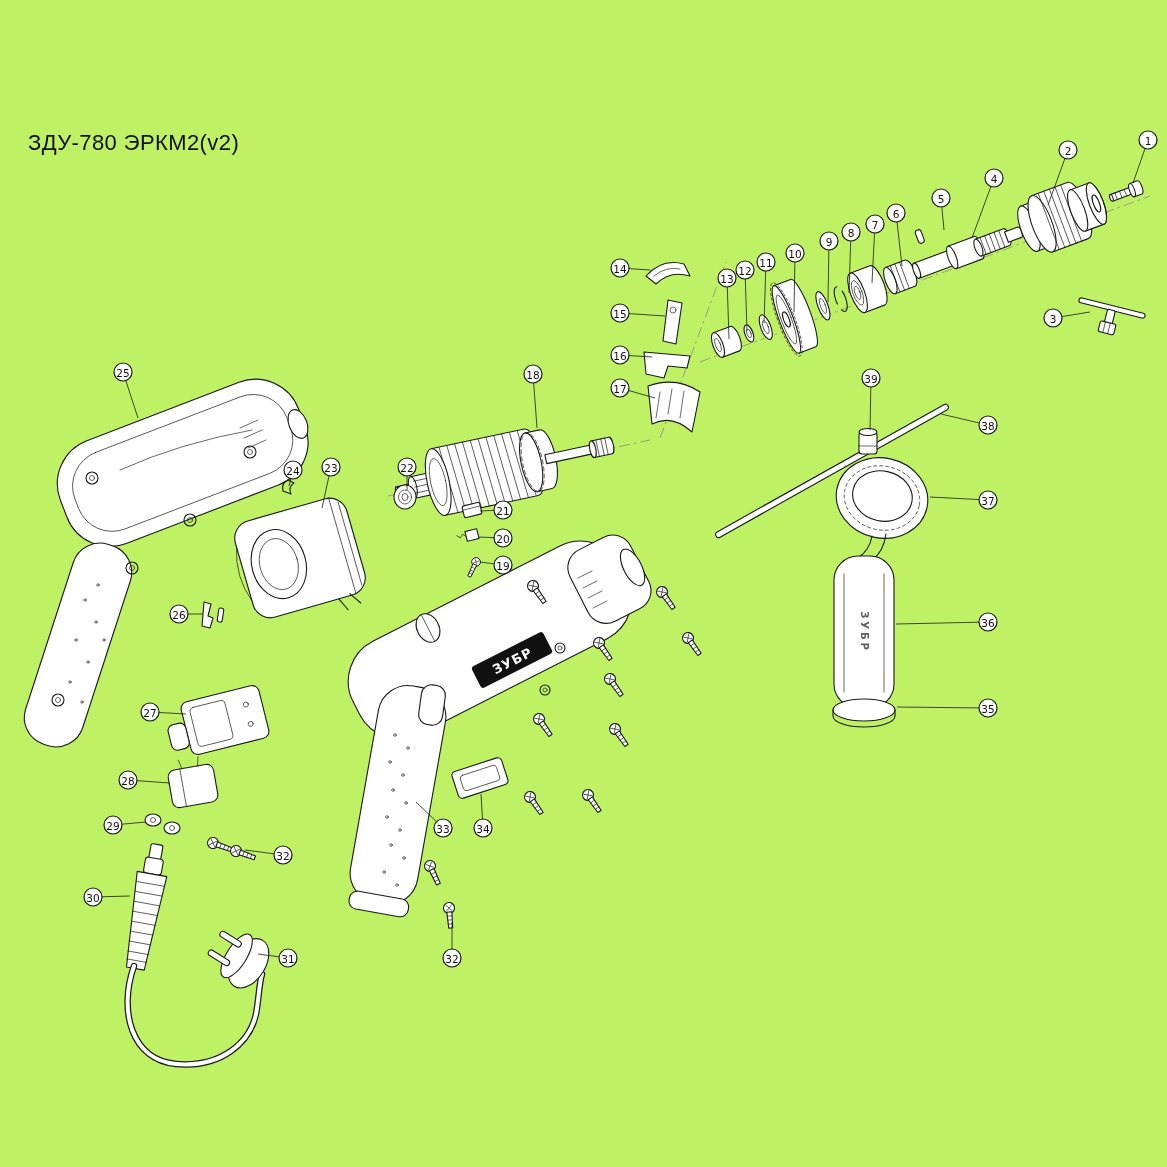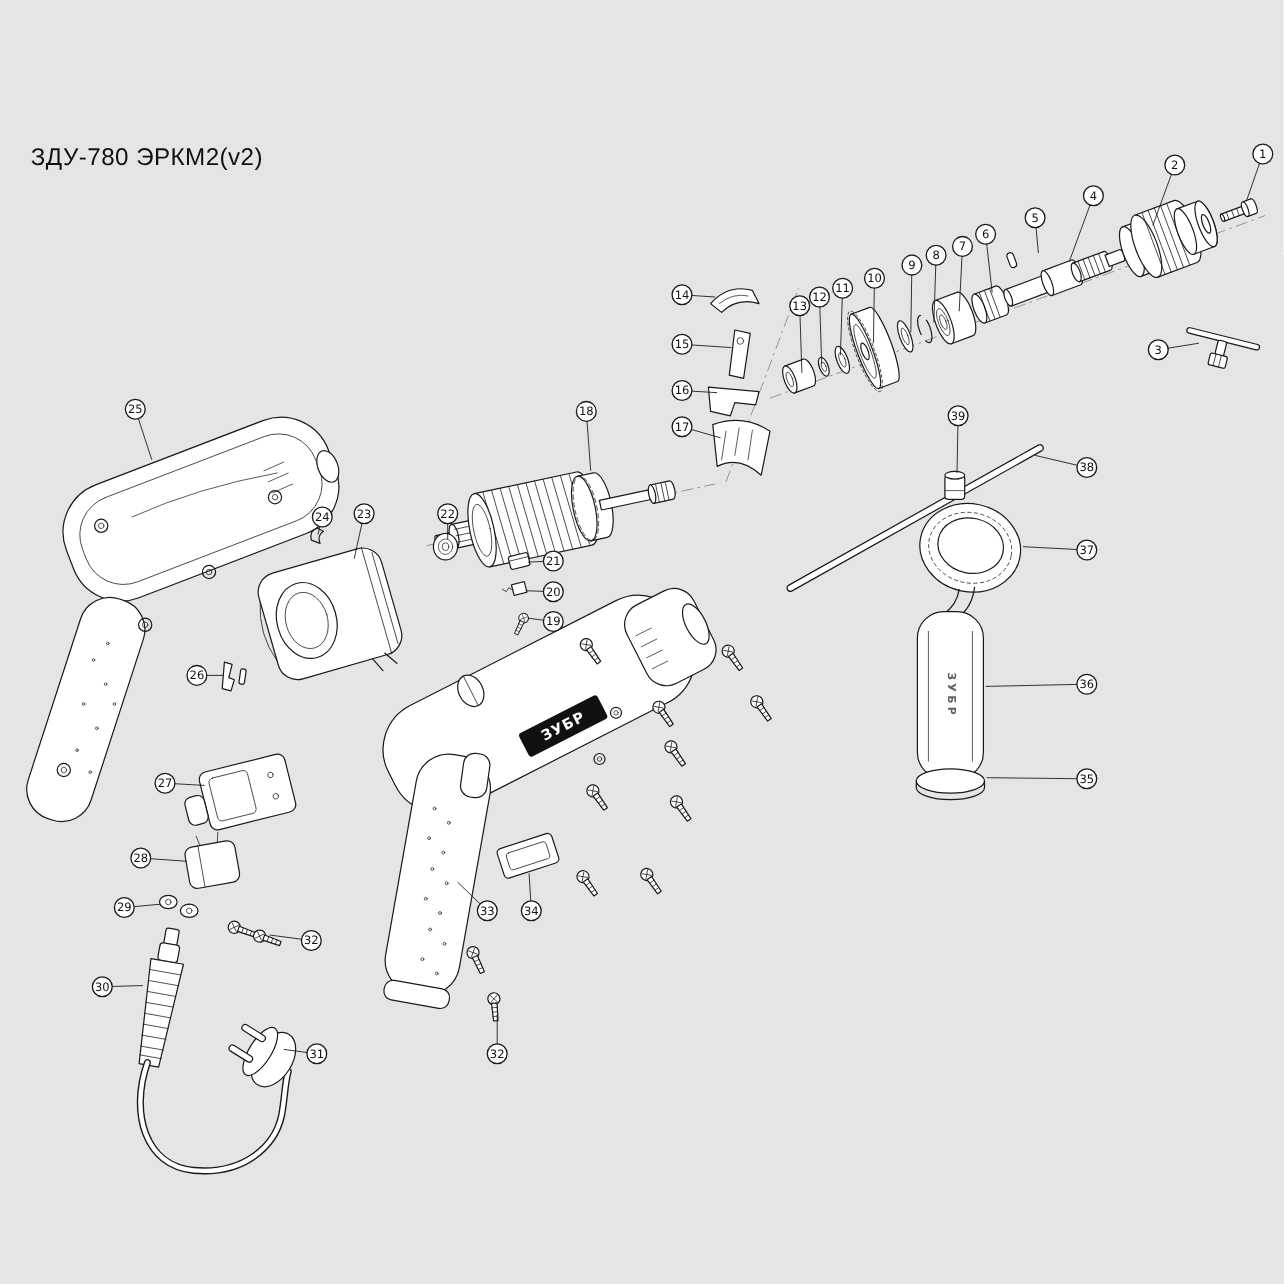--- a/index.html
+++ b/index.html
@@ -1,16 +1,16 @@
 <!DOCTYPE html>
 <html><head>
 <meta charset="utf-8">
 <style>
   html,body{margin:0;padding:0;background:#fff;}
-  .stage{position:relative;width:1167px;height:1167px;background:#e5e5e5;overflow:hidden;
+  .stage{position:relative;width:1167px;height:1167px;background:#bef264;overflow:hidden;
          font-family:"Liberation Sans",sans-serif;}
   .title{position:absolute;left:28px;top:130px;font-size:22px;color:#111;letter-spacing:.4px;}
   .diagram-svg{position:absolute;left:0;top:0;}
   .ln{fill:none;stroke:#1a1a1a;stroke-width:1.1;stroke-linecap:round;stroke-linejoin:round;}
   .fw{fill:#fff;stroke:#1a1a1a;stroke-width:1.1;stroke-linejoin:round;stroke-linecap:round;}
   .thin{stroke-width:.65;}
   .dash{stroke:#8a8a8a;stroke-width:.8;fill:none;stroke-dasharray:11 4 2.5 4;}
   .cord-outer{fill:none;stroke:#1a1a1a;stroke-width:6.5;stroke-linecap:round;}
   .cord-inner{fill:none;stroke:#fff;stroke-width:4;stroke-linecap:round;}
   .leader{stroke:#1a1a1a;stroke-width:.8;}

